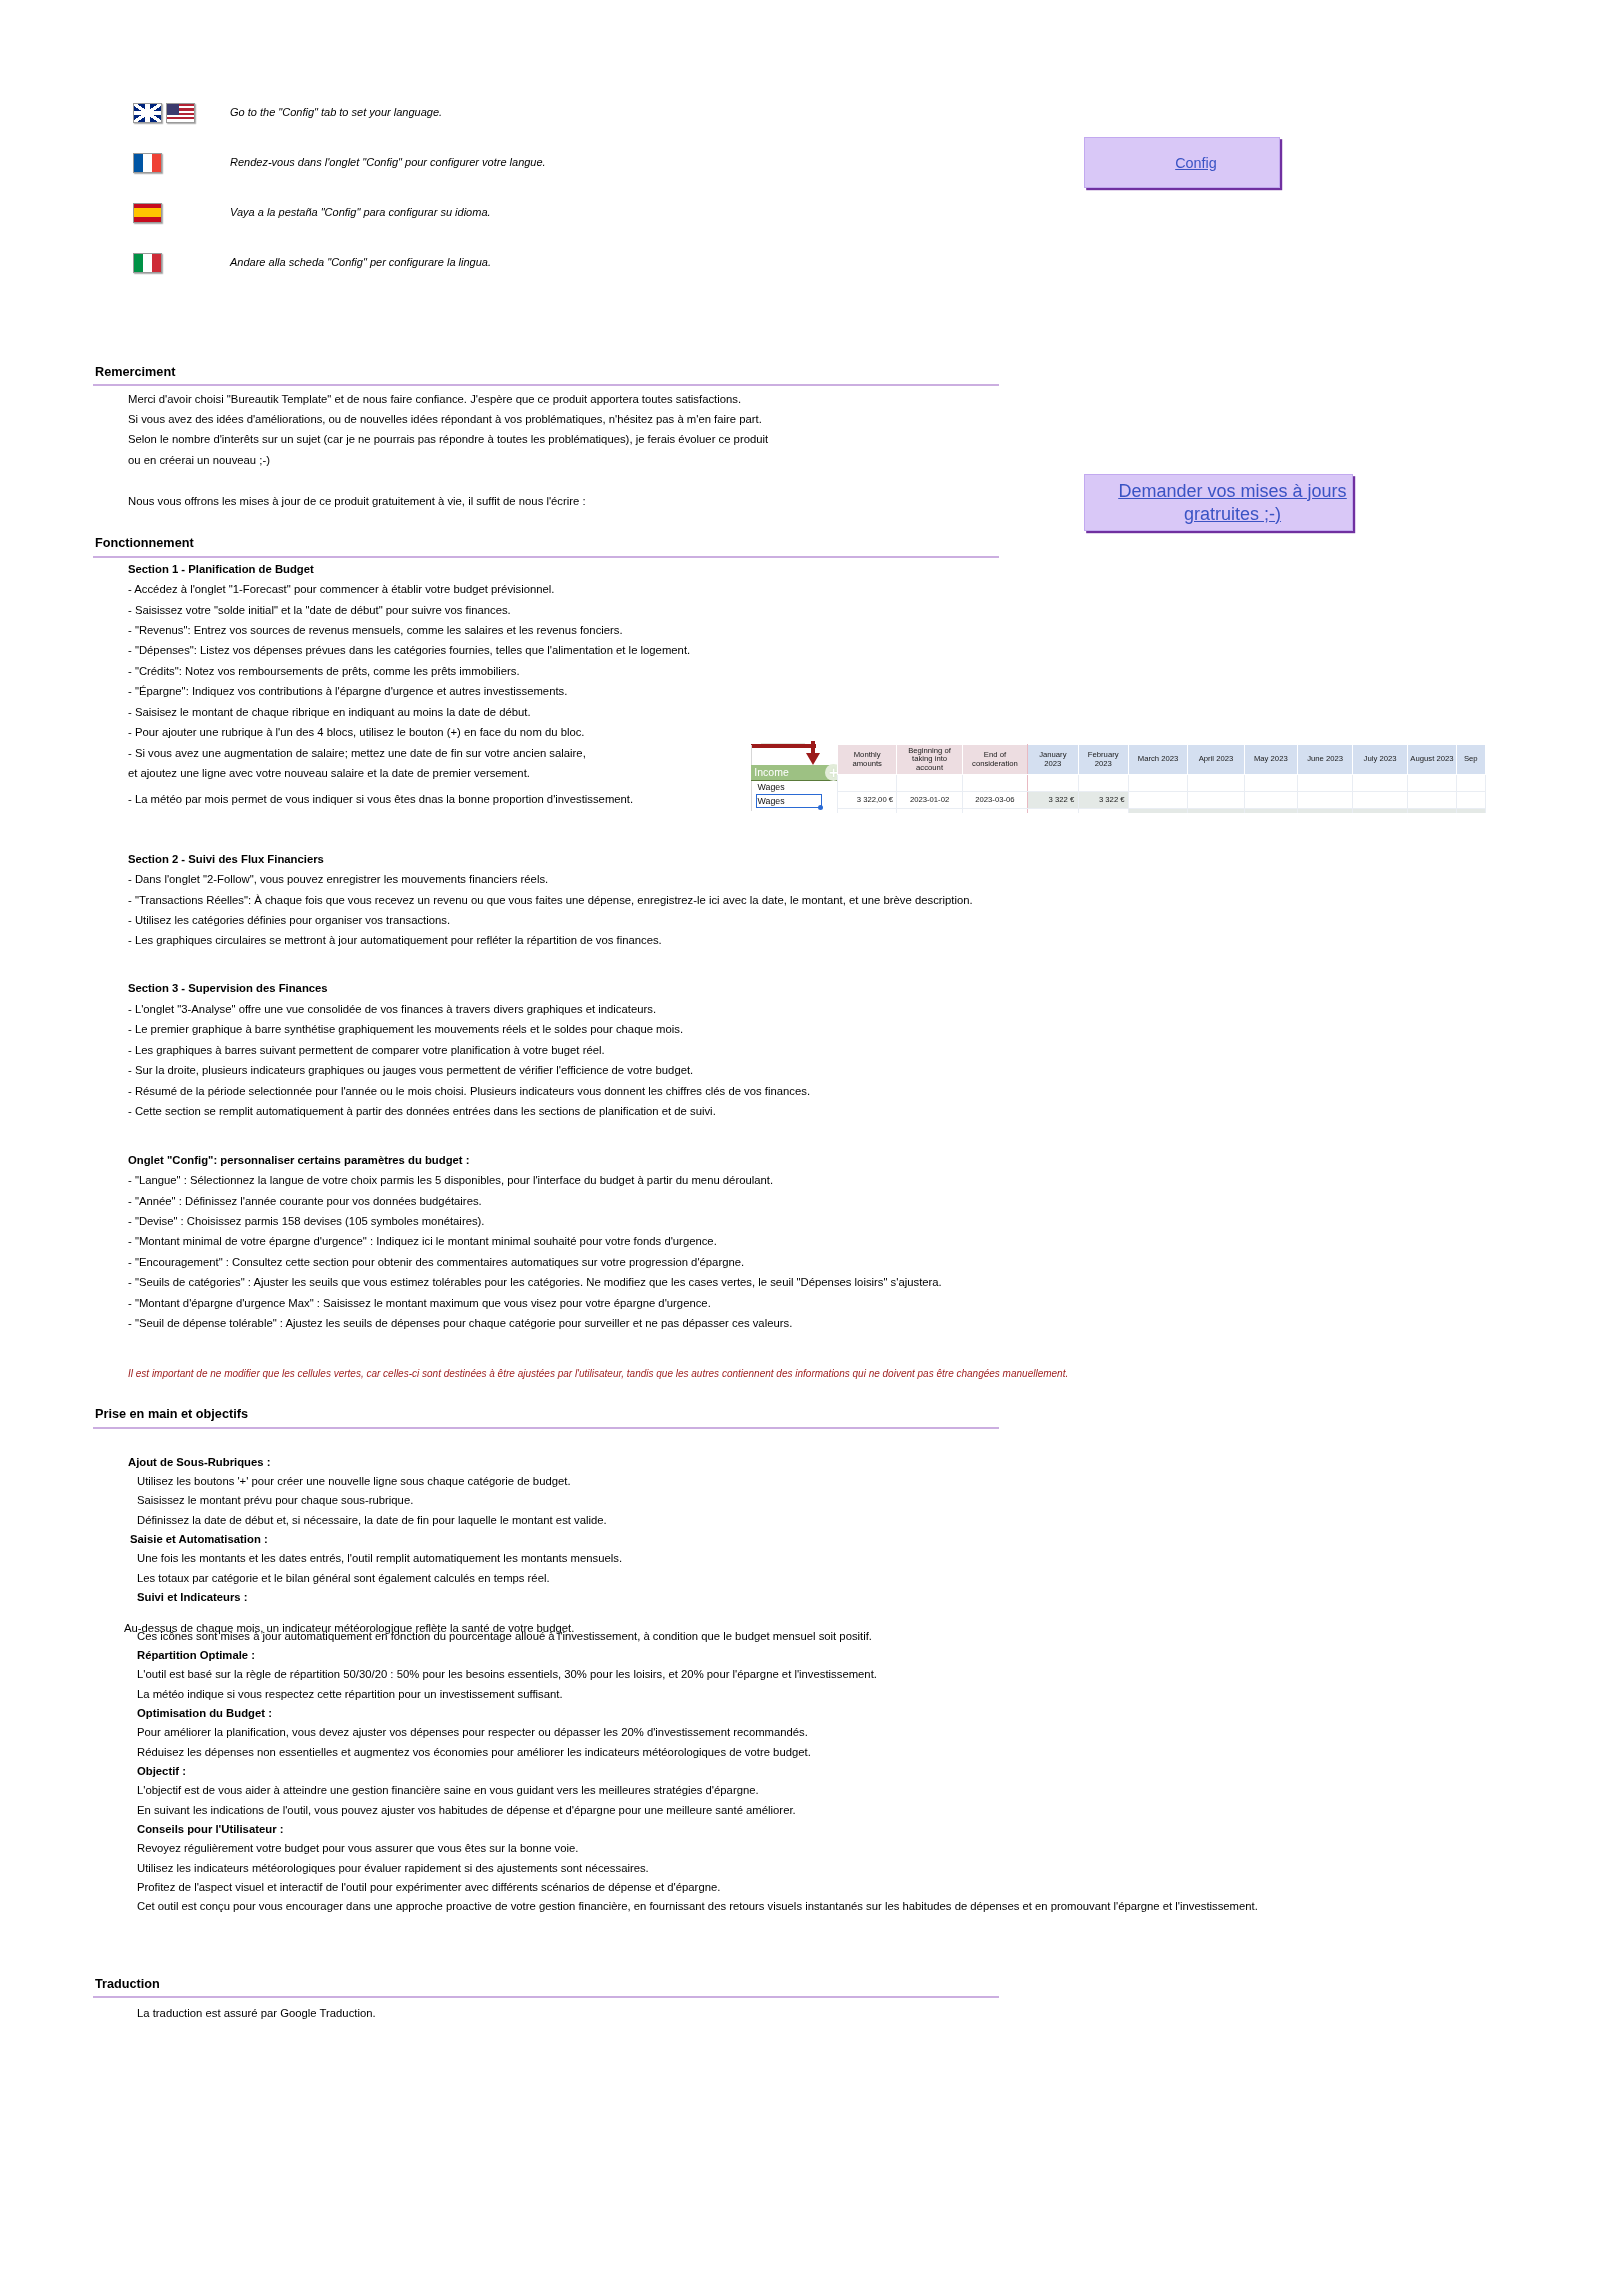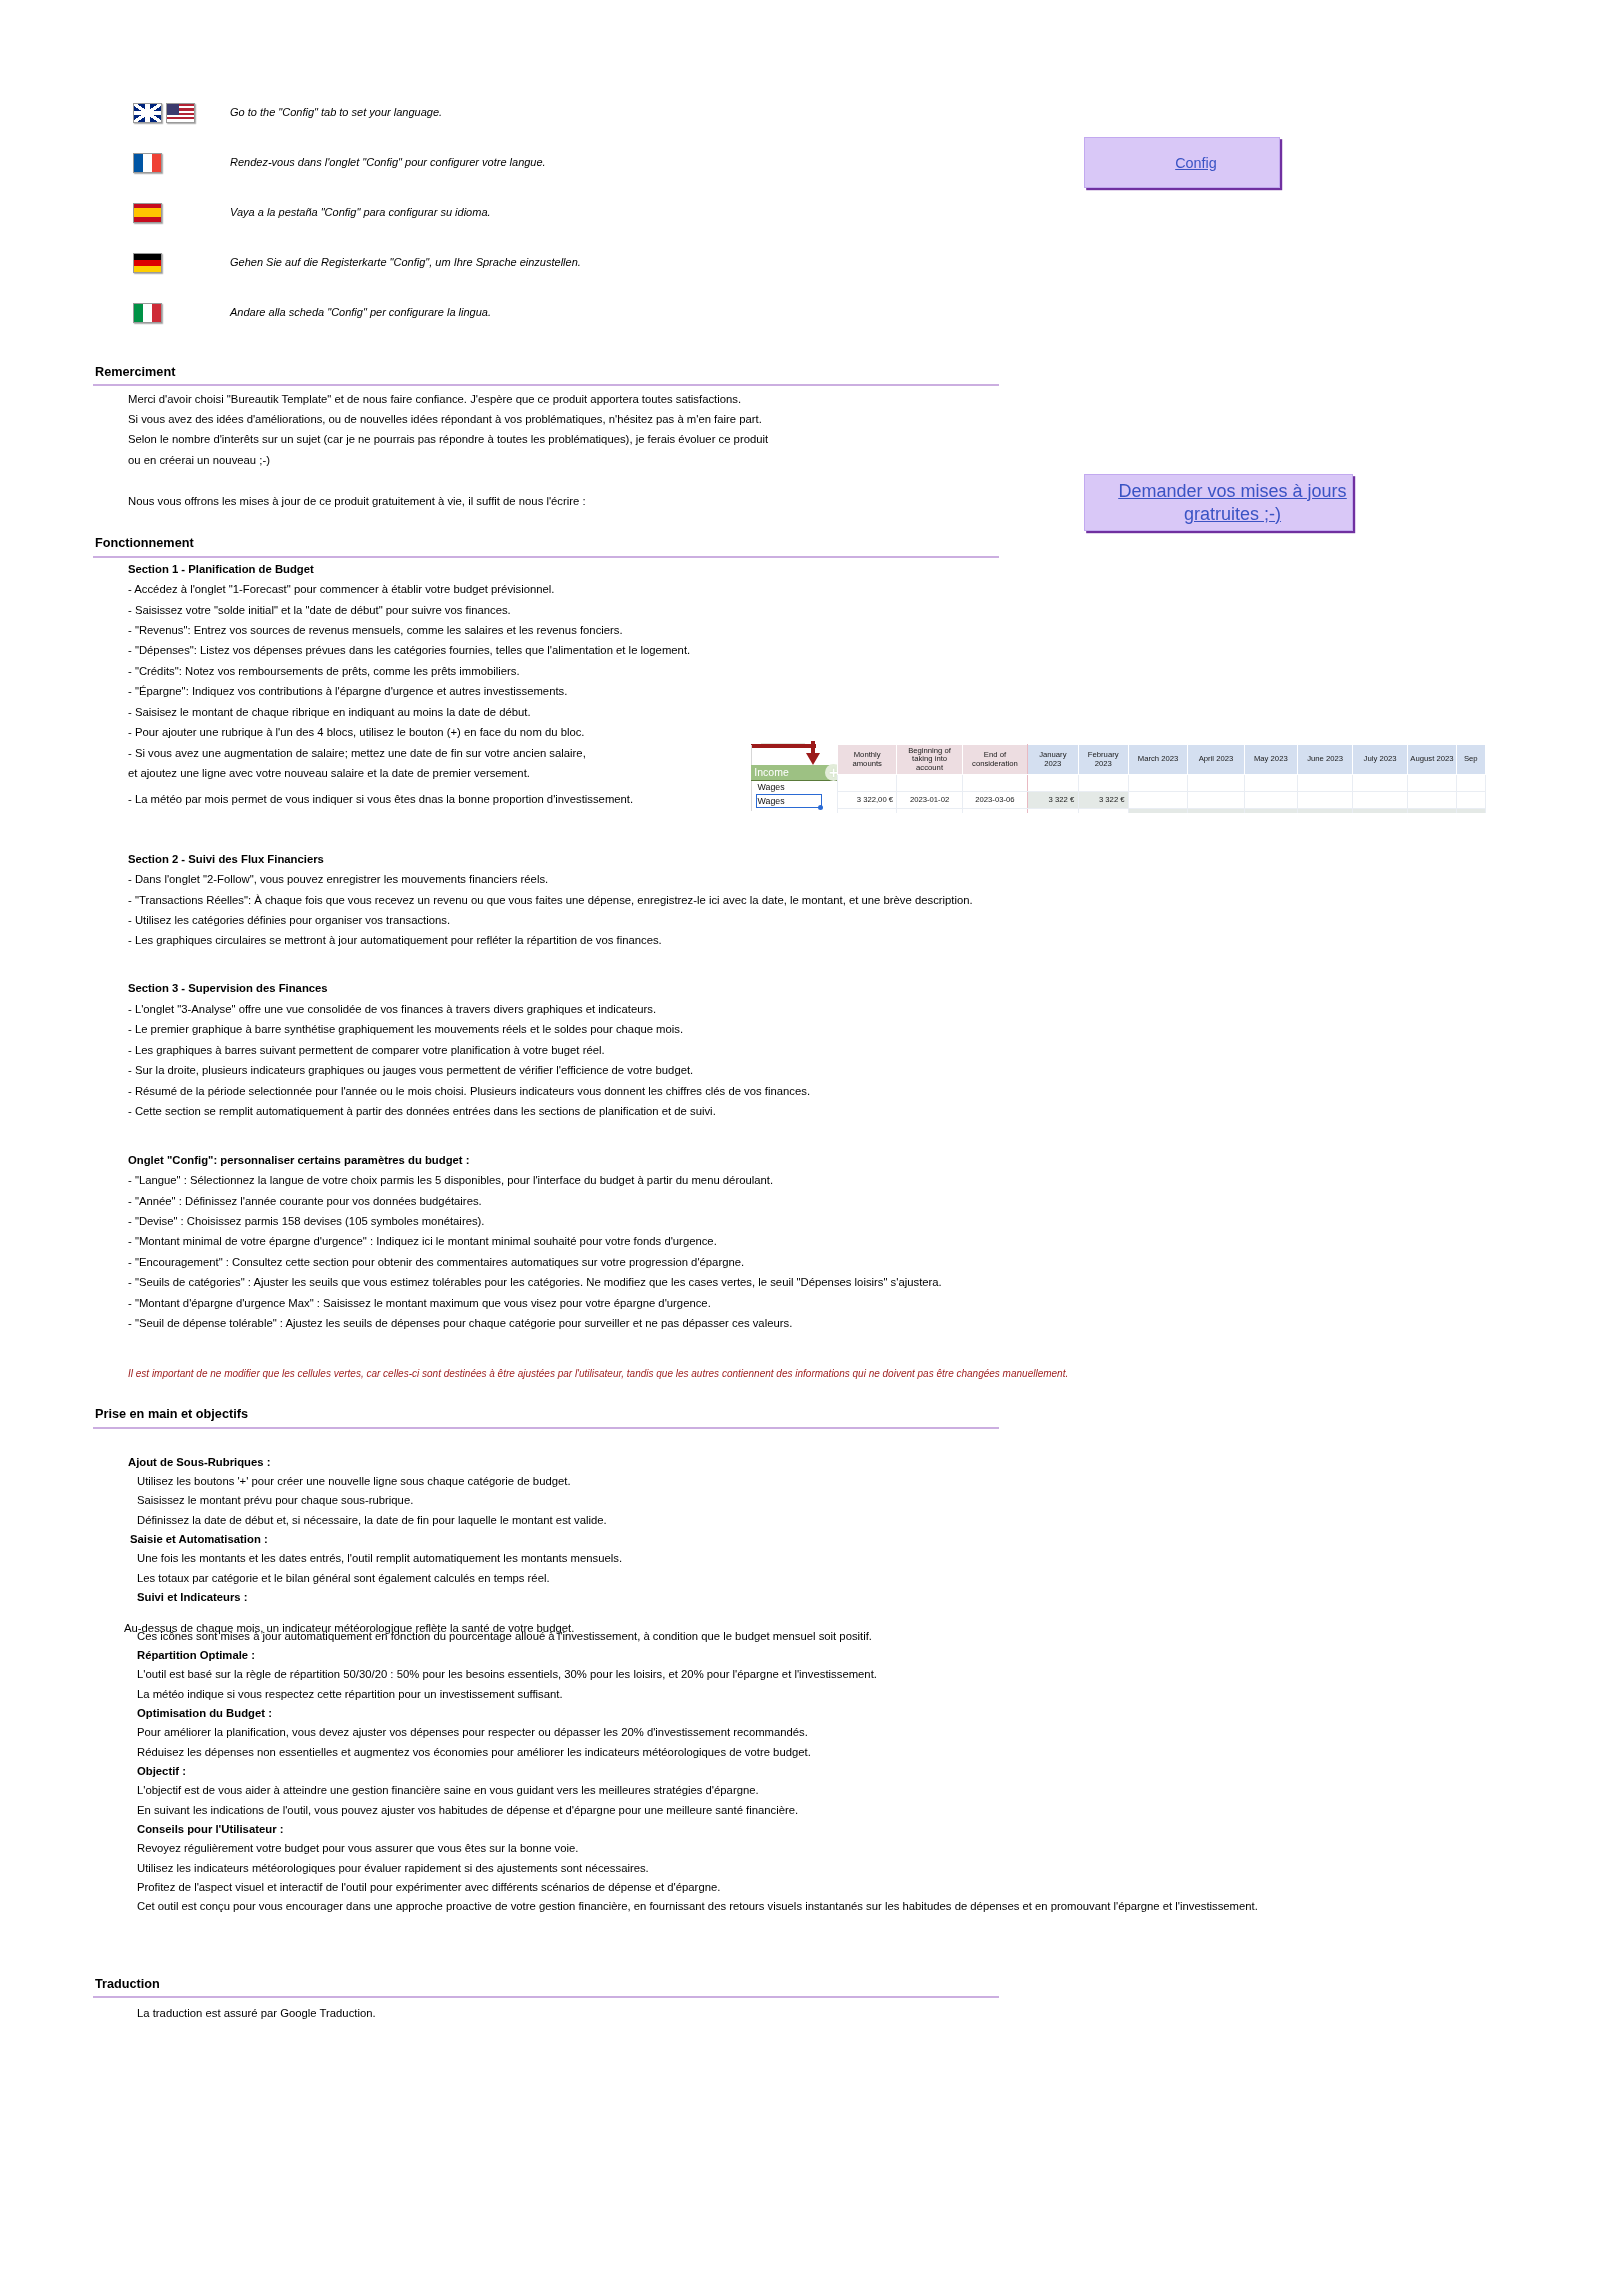--- a/index.html
+++ b/index.html
@@ -112,26 +112,20 @@
       <span class="intro-text">Rendez-vous dans l'onglet "Config" pour configurer votre langue.</span>
     </div>
     <div class="intro-row">
       <span class="flags">
         <span class="flag es"></span>
       </span>
       <span class="intro-text">Vaya a la pestaña "Config" para configurar su idioma.</span>
     </div>
     <div class="intro-row">
       <span class="flags">
-        <span class="flag de"></span>
-      </span>
-      <span class="intro-text">Gehen Sie auf die Registerkarte "Config", um Ihre Sprache einzustellen.</span>
-    </div>
-    <div class="intro-row">
-      <span class="flags">
         <span class="flag it"></span>
       </span>
       <span class="intro-text">Andare alla scheda "Config" per configurare la lingua.</span>
     </div>
   </div>
 
   <div class="linkbtn" id="btn-config">
     <span>Config</span>
   </div>
 
@@ -296,21 +290,21 @@
   <div class="txt b" style="left:137px;top:1647px;">Répartition Optimale :</div>
   <div class="txt" style="left:137px;top:1666px;">L'outil est basé sur la règle de répartition 50/30/20 : 50% pour les besoins essentiels, 30% pour les loisirs, et 20% pour l'épargne et l'investissement.</div>
   <div class="txt" style="left:137px;top:1686px;">La météo indique si vous respectez cette répartition pour un investissement suffisant.</div>
 
   <div class="txt b" style="left:137px;top:1705px;">Optimisation du Budget :</div>
   <div class="txt" style="left:137px;top:1724px;">Pour améliorer la planification, vous devez ajuster vos dépenses pour respecter ou dépasser les 20% d'investissement recommandés.</div>
   <div class="txt" style="left:137px;top:1744px;">Réduisez les dépenses non essentielles et augmentez vos économies pour améliorer les indicateurs météorologiques de votre budget.</div>
 
   <div class="txt b" style="left:137px;top:1763px;">Objectif :</div>
   <div class="txt" style="left:137px;top:1782px;">L'objectif est de vous aider à atteindre une gestion financière saine en vous guidant vers les meilleures stratégies d'épargne.</div>
-  <div class="txt" style="left:137px;top:1802px;">En suivant les indications de l'outil, vous pouvez ajuster vos habitudes de dépense et d'épargne pour une meilleure santé financière.</div>
+  <div class="txt" style="left:137px;top:1802px;">En suivant les indications de l'outil, vous pouvez ajuster vos habitudes de dépense et d'épargne pour une meilleure santé améliorer.</div>
 
   <div class="txt b" style="left:137px;top:1821px;">Conseils pour l'Utilisateur :</div>
   <div class="txt" style="left:137px;top:1840px;">Revoyez régulièrement votre budget pour vous assurer que vous êtes sur la bonne voie.</div>
   <div class="txt" style="left:137px;top:1860px;">Utilisez les indicateurs météorologiques pour évaluer rapidement si des ajustements sont nécessaires.</div>
   <div class="txt" style="left:137px;top:1879px;">Profitez de l'aspect visuel et interactif de l'outil pour expérimenter avec différents scénarios de dépense et d'épargne.</div>
   <div class="txt" style="left:137px;top:1898px;">Cet outil est conçu pour vous encourager dans une approche proactive de votre gestion financière, en fournissant des retours visuels instantanés sur les habitudes de dépenses et en promouvant l'épargne et l'investissement.</div>
 
   <div class="sec-head" style="left:95px;top:1977px;">Traduction</div>
   <div class="sec-rule" style="left:93px;top:1996px;width:906px;"></div>
   <div class="txt" style="left:137px;top:2005px;">La traduction est assuré par Google Traduction.</div>

